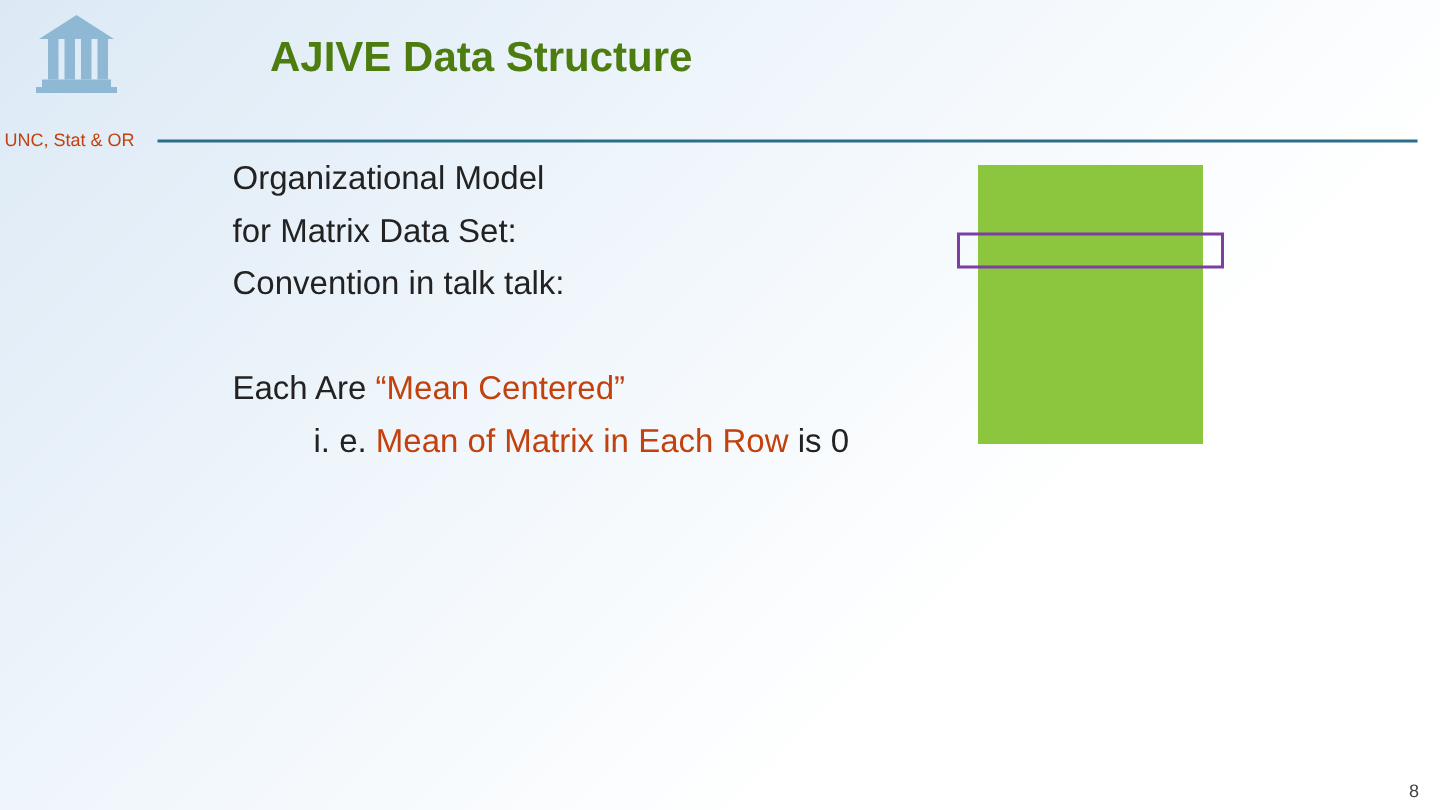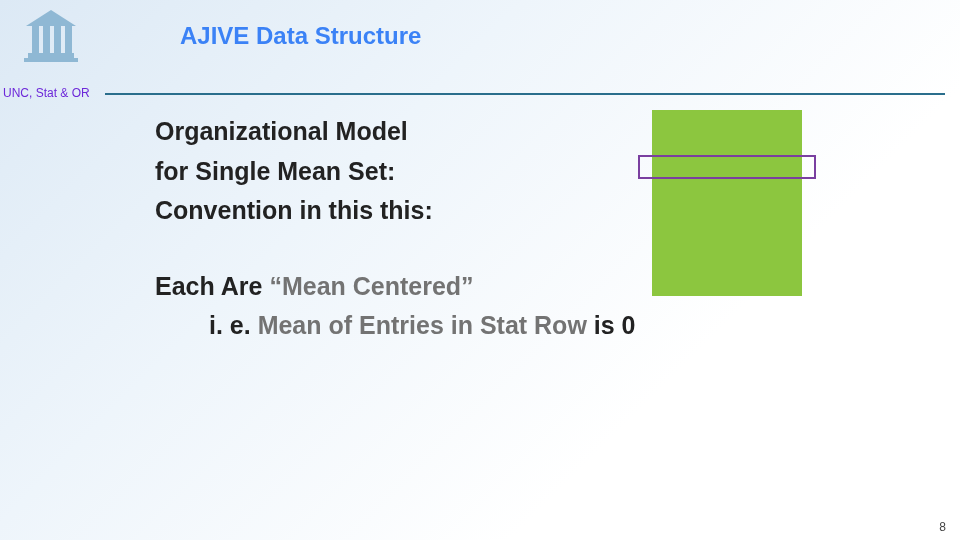--- a/index.html
+++ b/index.html
@@ -14,53 +14,52 @@
     top: 6px;
     left: 18px;
     width: 66px;
     height: 60px;
   }
   .logo svg { width: 100%; height: 100%; }
   .title {
     position: absolute;
     top: 22px;
     left: 180px;
-    font-size: 24px;
+    font-size: 28px;
     font-weight: bold;
-    color: #3b82f6;
+    color: #4d7c0f;
   }
   .label-unc {
     position: absolute;
     top: 86px;
     left: 3px;
     font-size: 12px;
-    color: #6d28d9;
+    color: #c2410c;
     font-family: Verdana, sans-serif;
   }
   .hr {
     position: absolute;
     top: 93px;
     left: 105px;
     width: 840px;
     height: 0;
     border-top: 2px solid #2a6e8c;
   }
   .content {
     position: absolute;
-    top: 112px;
+    top: 102px;
     left: 155px;
     width: 740px;
-    font-size: 25px;
+    font-size: 22px;
     color: #222;
     line-height: 1.58;
-    font-weight: bold;
   }
   .indent1 { padding-left: 54px; }
   .gap { height: 36px; }
-  .hl { color: #737373; }
+  .hl { color: #c2410c; }
   .diagram {
     position: absolute;
     top: 110px;
     left: 652px;
     width: 150px;
     height: 186px;
     background: #8cc63f;
   }
   .row-box {
     position: absolute;
@@ -98,24 +97,24 @@
 
 <div class="label-unc">UNC, Stat &amp; OR</div>
 
 <div class="hr"></div>
 
 <div class="diagram"></div>
 <div class="row-box"></div>
 
 <div class="content">
   <div>Organizational Model</div>
-  <div>for Single Mean Set:</div>
-  <div>Convention in this this:</div>
+  <div>for Matrix Data Set:</div>
+  <div>Convention in talk talk:</div>
   <div class="gap"></div>
   <div>
     <span>Each Are </span><span class="hl">“Mean Centered”</span>
   </div>
   <div class="indent1">
-    <span>i. e. </span><span class="hl">Mean of Entries in Stat Row</span><span> is 0</span>
+    <span>i. e. </span><span class="hl">Mean of Matrix in Each Row</span><span> is 0</span>
   </div>
 </div>
 
 <div class="pagenum">8</div>
 
 </body></html>

